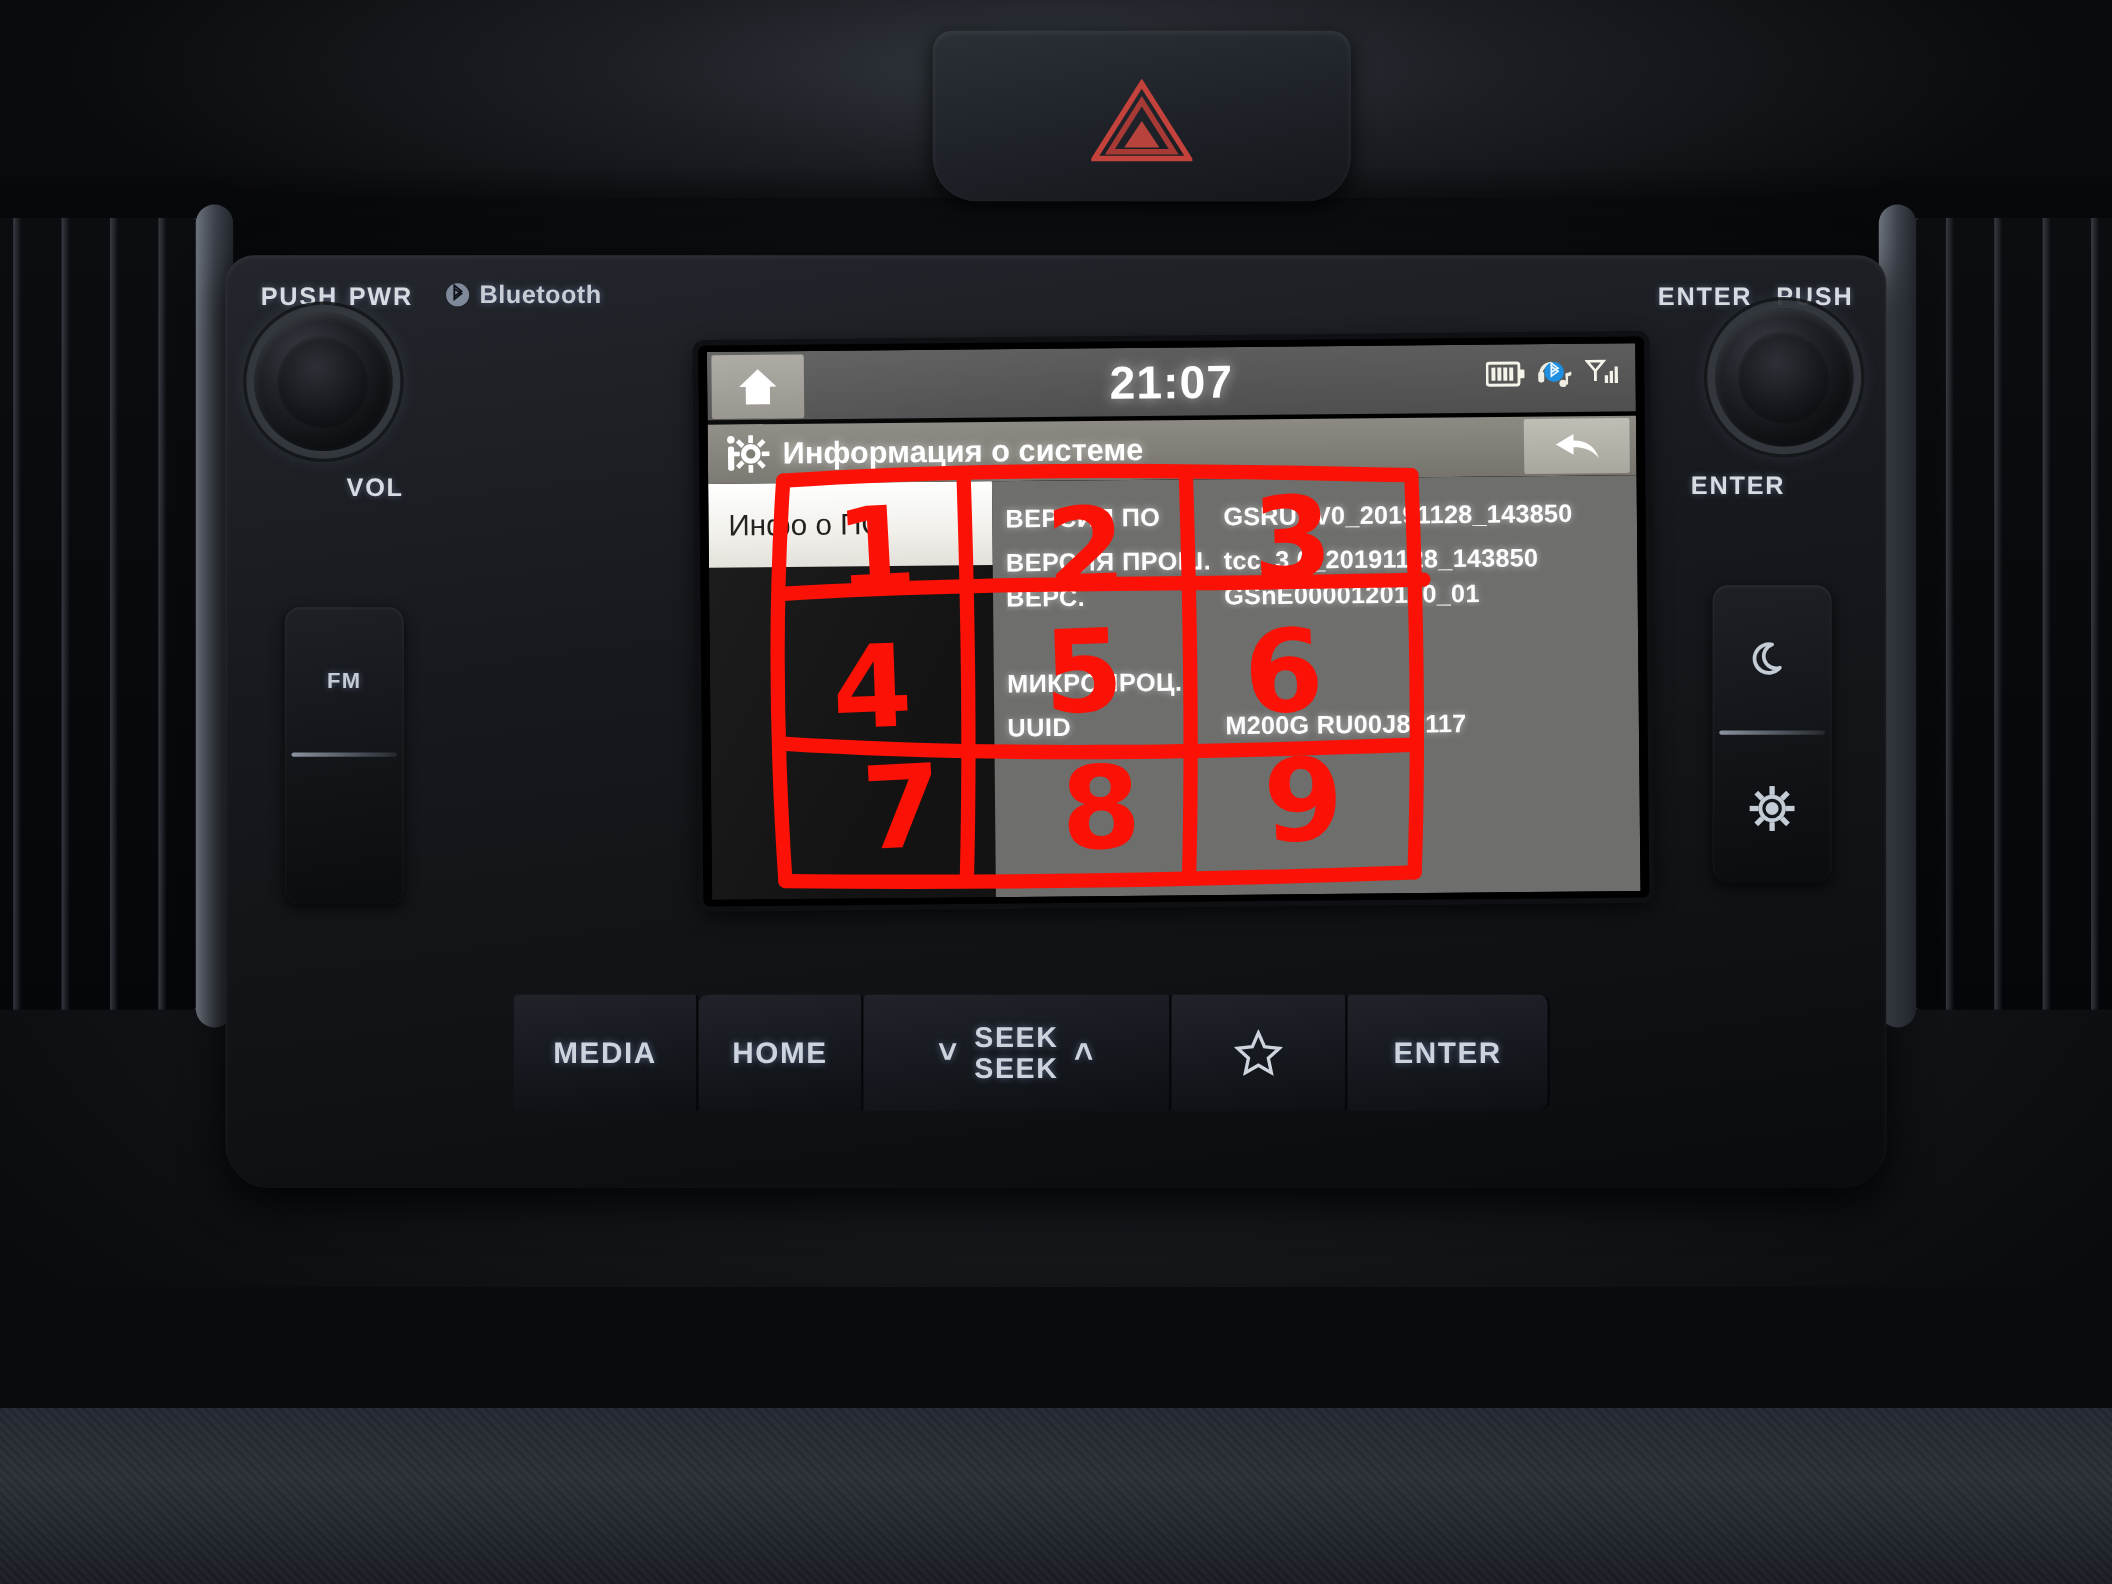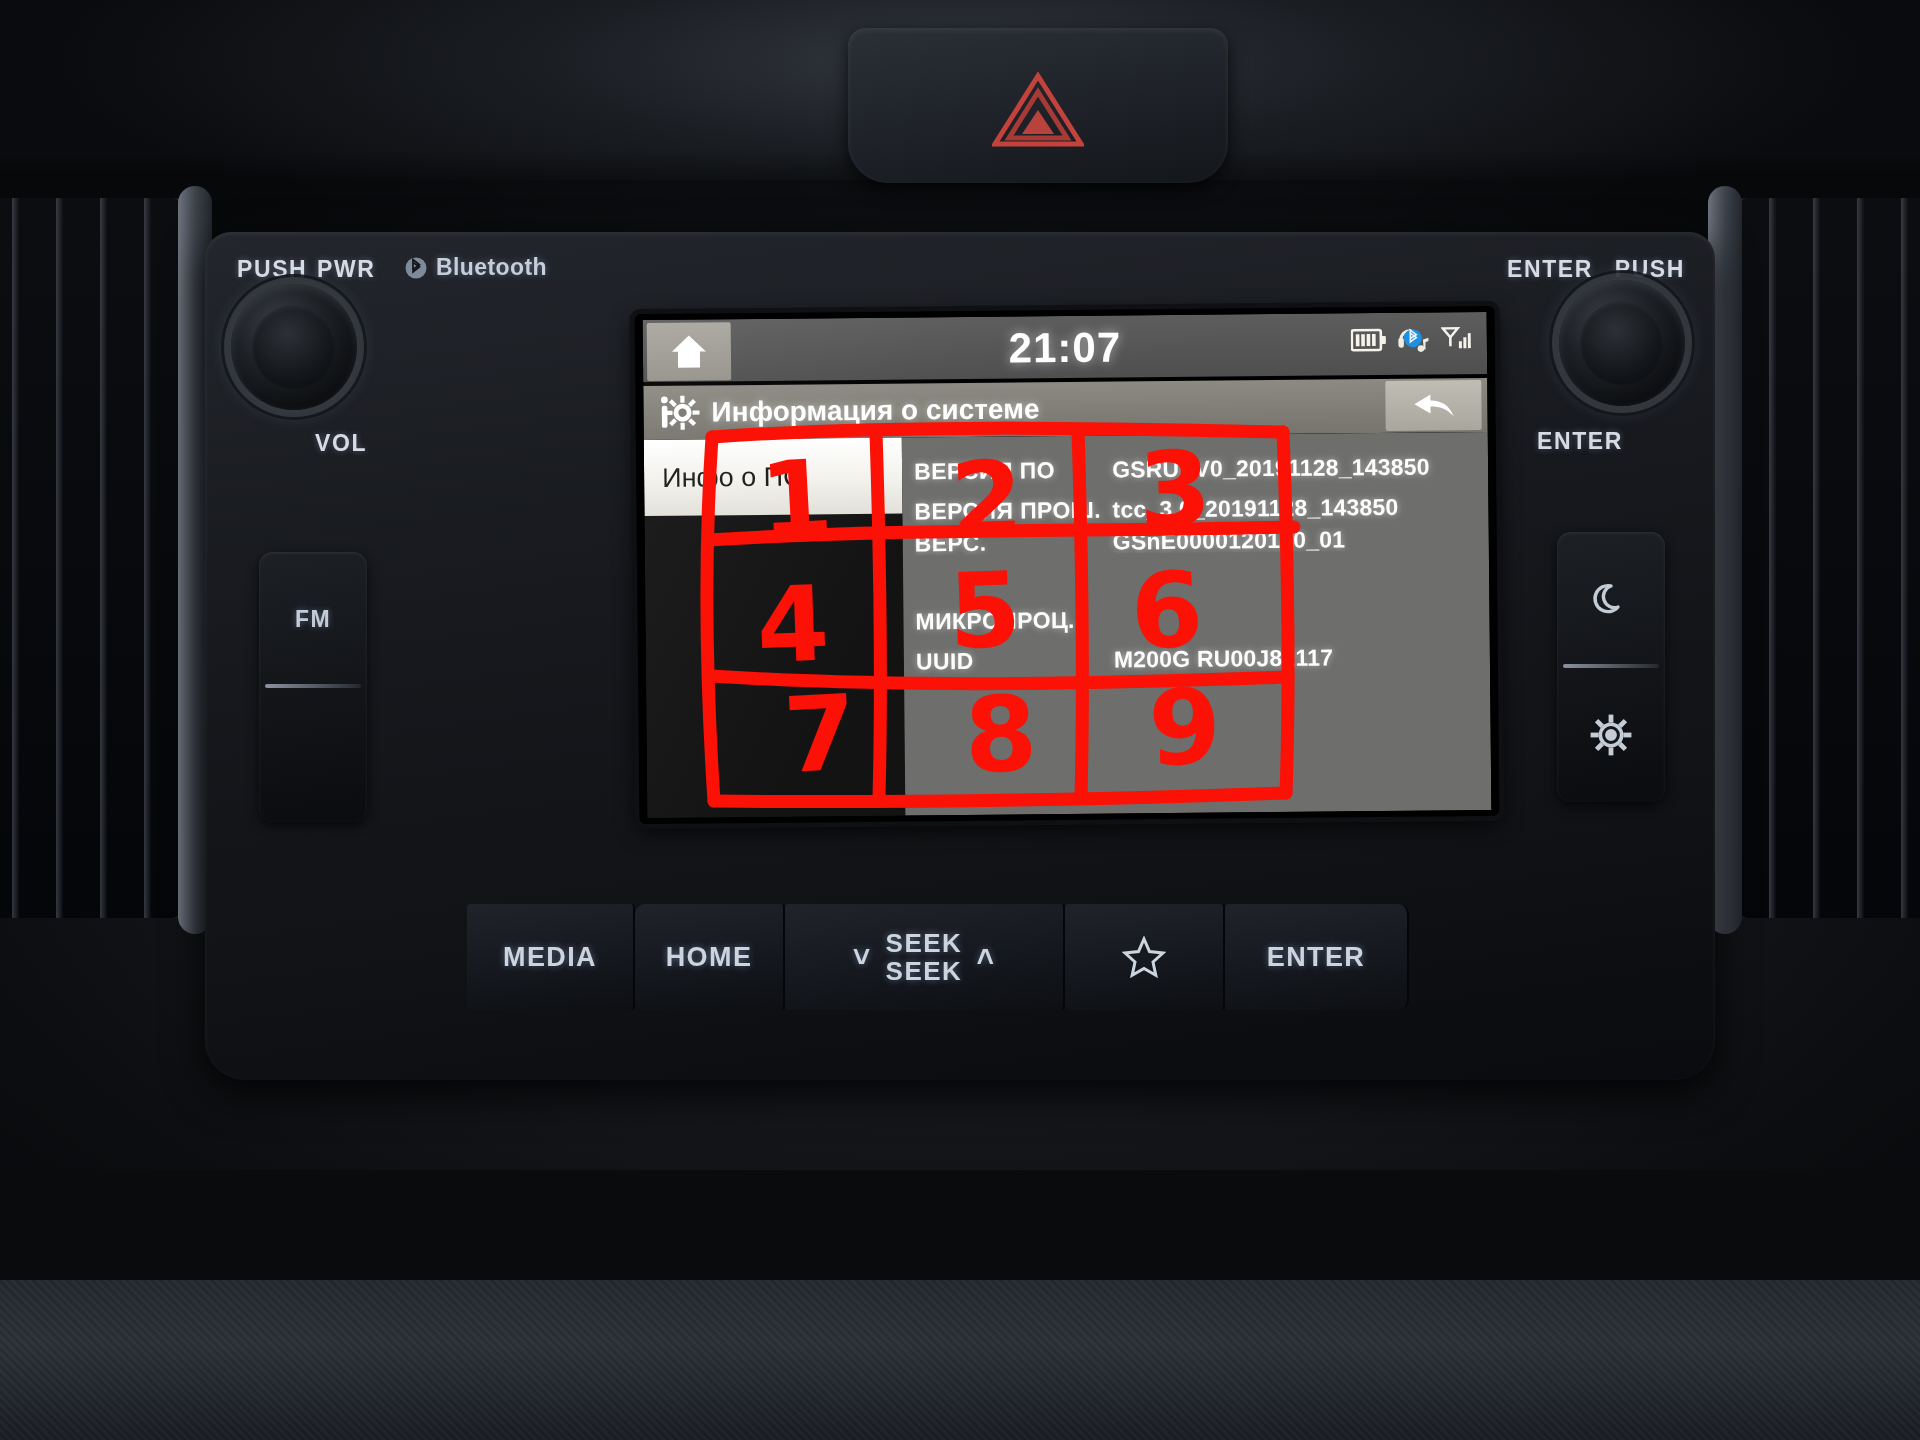--- a/index.html
+++ b/index.html
@@ -129,21 +129,21 @@
   .rocker {
     position: absolute;
     width: 108px; height: 270px;
     background: linear-gradient(170deg, #1d2025 0%, #121418 55%, #0a0c0f 100%);
     border-radius: 14px;
     box-shadow: inset 0 1px 3px rgba(255,255,255,0.09), 0 4px 12px rgba(0,0,0,0.7);
   }
   .rocker .half {
     position: absolute; left: 0; width: 108px; height: 135px;
     display: flex; align-items: center; justify-content: center;
-    color: #c4ccd6; font-size: 23px; font-weight: 700; letter-spacing: 1.3px;
+    color: #c4ccd6; font-size: 20px; font-weight: 700; letter-spacing: 1.3px;
     text-shadow: 0 0 6px rgba(170,200,255,0.40);
   }
   .rocker .half.top { top: 0; }
   .rocker .half.bot { top: 135px; }
   .rocker .split {
     position: absolute; left: 6px; top: 132px; width: 96px; height: 4px;
     background: linear-gradient(90deg, rgba(190,200,215,0.70), rgba(90,98,110,0.25));
     border-radius: 2px;
   }
 

